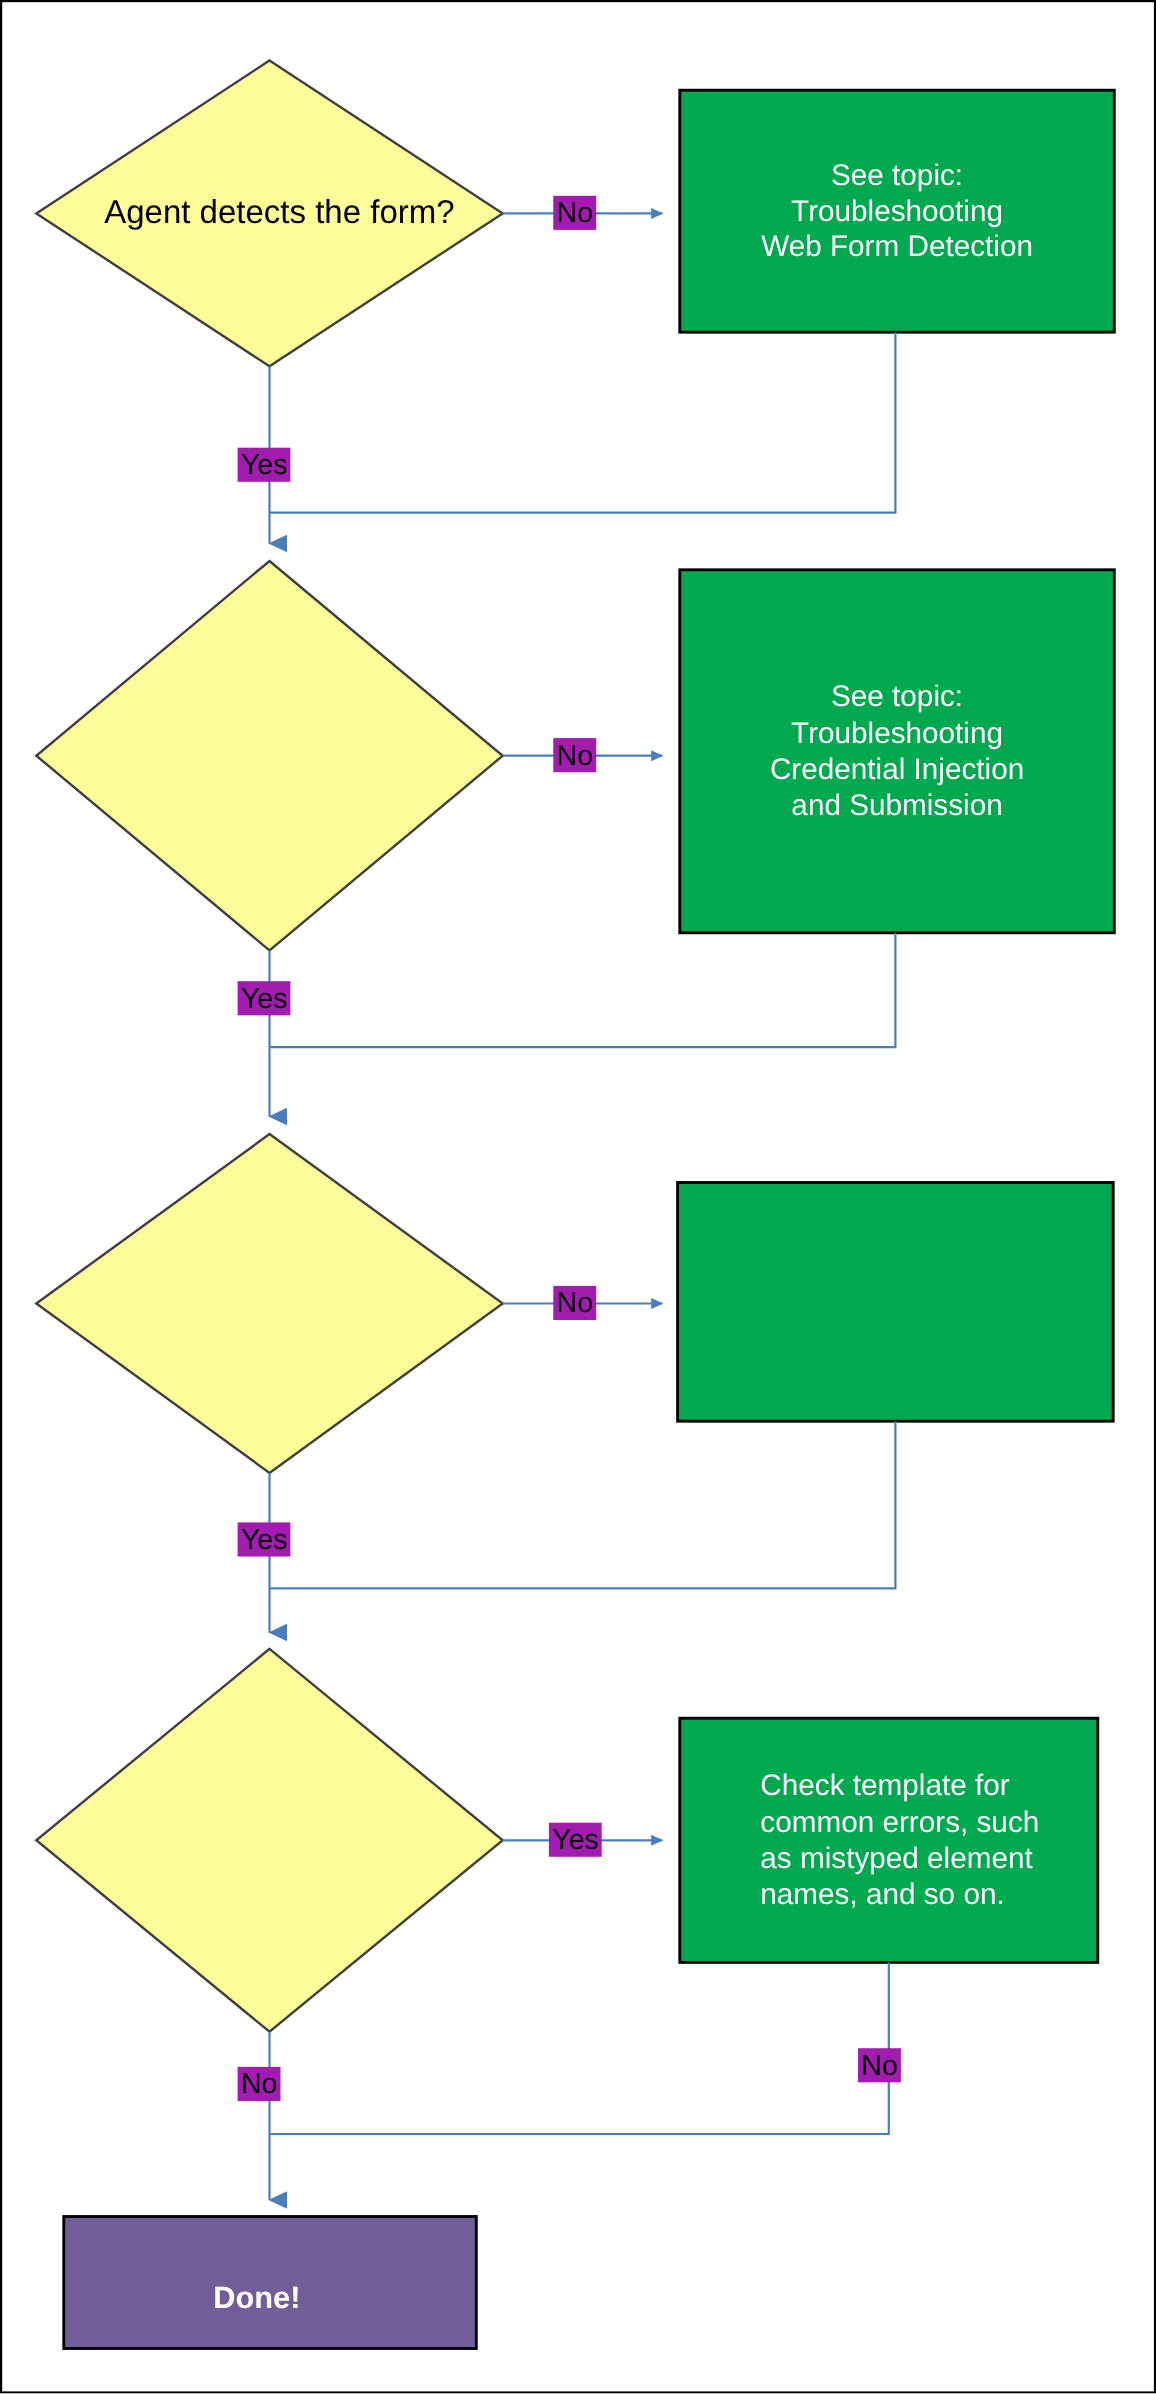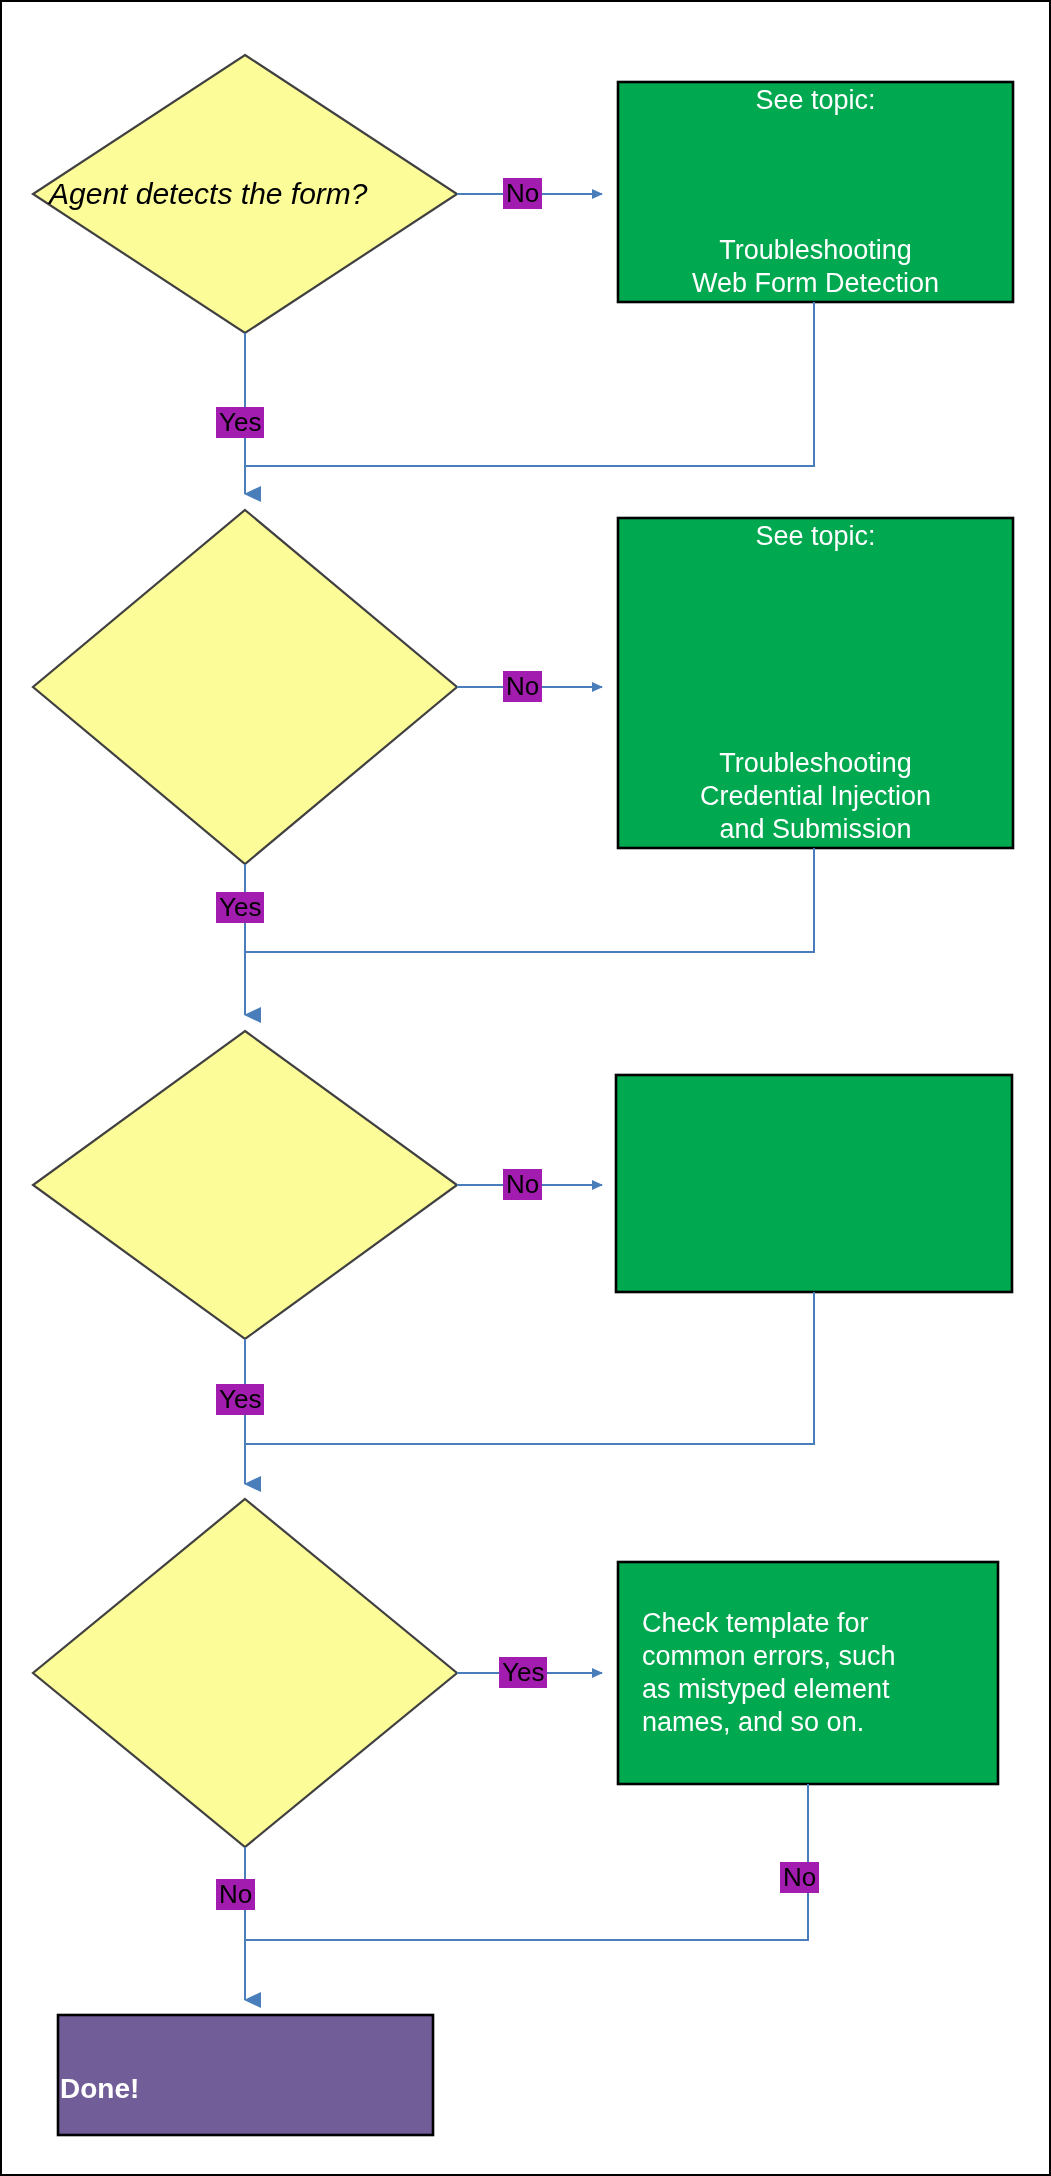--- a/index.html
+++ b/index.html
@@ -23,21 +23,21 @@
     position: absolute;
     left: 0;
     top: 0;
     width: 1051px;
     height: 2176px;
   }
   .node-text {
     position: absolute;
     display: flex;
     align-items: center;
-    justify-content: space-between;
+    justify-content: center;
     box-sizing: border-box;
     pointer-events: none;
   }
   .diamond-label {
     color: #000000;
     font-size: 30px;
     line-height: 1.18;
     text-align: center;
     white-space: pre-line;
   }
@@ -141,21 +141,21 @@
 
     <g>
       <line x1="243" y1="1845" x2="243" y2="1998" stroke="#4a7ebb" stroke-width="2" marker-end="url(#arrow-d)"></line>
     </g>
 
     <g>
       <path d="M806,1782 L806,1938 L243,1938" fill="none" stroke="#4a7ebb" stroke-width="2"></path>
     </g>
   </svg>
 
-  <div class="node-text" style="left:47px; top:142px; width:360px; height:100px;font-style:italic;">
+  <div class="node-text" style="left:72px; top:142px; width:360px; height:100px;">
     <span class="diamond-label">Agent detects the form?</span>
   </div>
 
   <div class="node-text" style="left:620px; top:82px; width:387px; height:216px; flex-direction:column;">
     <span class="green-label plain">See topic:</span>
     <span class="green-label bold">Troubleshooting
 Web Form Detection</span>
   </div>
 
 
@@ -169,21 +169,21 @@
 
 
 
   <div class="node-text left-al" style="left:640px; top:1562px; width:352px; height:218px;">
     <span class="green-label plain left-al">Check template for
 common errors, such
 as mistyped element
 names, and so on.</span>
   </div>
 
-  <div class="node-text" style="left:58px; top:2015px; width:371px; height:144px;">
+  <div class="node-text" style="left:46px; top:2015px; width:371px; height:144px;">
     <span class="purple-label">Done!</span>
   </div>
 
   <div class="edge-label" style="left:501px; top:176px;">No</div>
 
   <div class="edge-label" style="left:214px; top:405px;">Yes</div>
 
   <div class="edge-label" style="left:501px; top:669px;">No</div>
 
   <div class="edge-label" style="left:214px; top:890px;">Yes</div>

